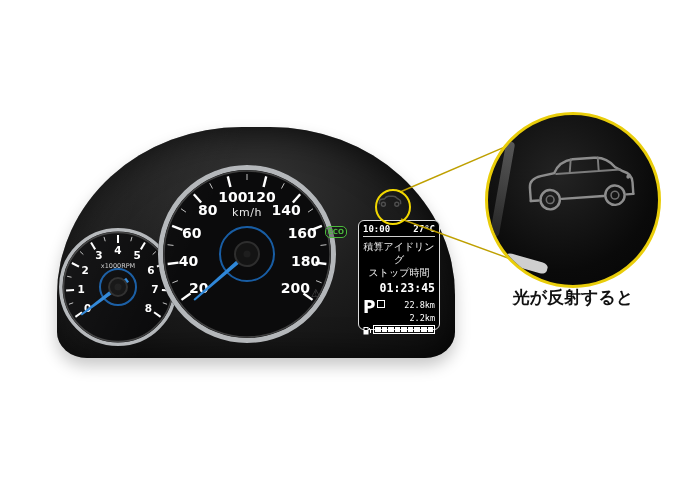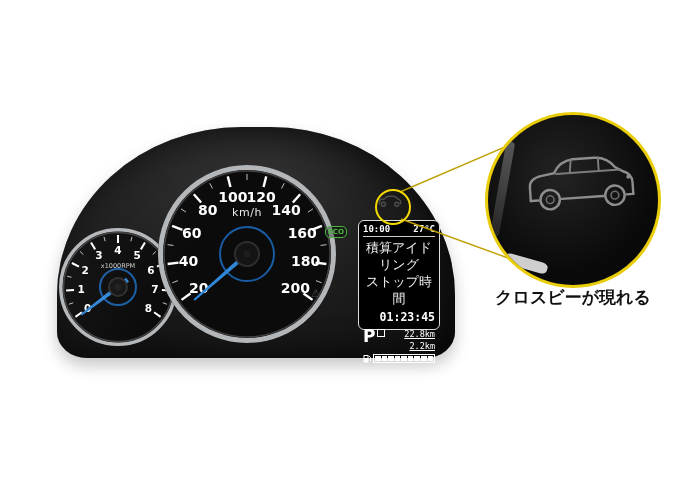--- a/index.html
+++ b/index.html
@@ -27,26 +27,26 @@
   .eco{position:absolute;left:268px;top:99px;font-size:7px;font-weight:bold;color:#4aba3c;
     border:1px solid #4aba3c;border-radius:5px;padding:1px 2px;z-index:2;background:rgba(0,0,0,.3);}
   .warn{position:absolute;color:#4c4c4c;font-size:11px;z-index:2;}
 
   
   .lcd{position:absolute;left:301px;top:93px;width:82px;height:110px;background:#000;
     border:1px solid #dedede;border-radius:6px;color:#fff;display:flex;flex-direction:column;
     padding:3px 4px;box-sizing:border-box;z-index:2;}
   .lcd-top{display:flex;justify-content:space-between;font-weight:bold;font-size:9px;
     font-family:"DejaVu Sans Mono",monospace;padding-bottom:2px;border-bottom:1px solid #cfcfcf;}
-  .idle-label{margin-top:3px;text-align:center;font-size:13px;line-height:1.3;color:#eee;}
+  .idle-label{margin-top:3px;text-align:center;font-size:10px;line-height:1.3;color:#eee;}
   .idle-time{text-align:right;font-weight:bold;font-size:11.5px;font-family:"DejaVu Sans Mono",monospace;margin-top:2px;}
   .mid{display:flex;align-items:flex-start;margin-top:4px;}
   .gear{font-weight:bold;font-size:17px;line-height:1;}
   .gear-badge{width:6px;height:6px;border:1px solid #fff;margin-left:2px;margin-top:1px;}
-  .odo-col{margin-left:auto;text-align:right;font-size:8.5px;font-family:"DejaVu Sans Mono",monospace;line-height:1.5;text-decoration:underline;}
+  .odo-col{margin-left:auto;text-align:right;font-size:8.5px;font-family:"DejaVu Sans Mono",monospace;line-height:1.5;}
   .fuel{margin-top:auto;display:flex;align-items:center;gap:2px;}
   .fuel-bars{display:flex;gap:1px;border:1px solid #fff;padding:1px;flex:1;height:9px;box-sizing:border-box;align-items:stretch;}
   .fuel-bars span{flex:1;background:#fff;}
 
   
   .emblem-car{position:absolute;left:320px;top:66px;opacity:.75;z-index:2;}
   .highlight-ring{position:absolute;left:375px;top:189px;width:32px;height:32px;border:2px solid #f2d800;border-radius:50%;z-index:5;}
 
   
   .inset{position:absolute;left:485px;top:112px;width:176px;height:176px;border:3px solid #e9cd0a;
@@ -220,16 +220,16 @@
       <circle cx="32" cy="56" r="4" fill="none" stroke="#6e6e6e" stroke-width="1.6"></circle>
       <circle cx="99" cy="56" r="10" fill="none" stroke="#8d8d8d" stroke-width="2.5"></circle>
       <circle cx="99" cy="56" r="4" fill="none" stroke="#6e6e6e" stroke-width="1.6"></circle>
       <path d="M56 16 L54 30 M84 16 L84 30 M40 30 L106 30" stroke="#7c7c7c" stroke-width="2" stroke-linecap="round"></path>
       <circle cx="114" cy="38" r="2" fill="#8d8d8d"></circle>
     </svg>
     <div class="sliver"></div>
   </div>
 
   <div class="caption">
-    <div>クロスビーが現れる</div>
+    <div>光が反射すると</div>
   </div>
 
 </div>
 
 </body></html>

